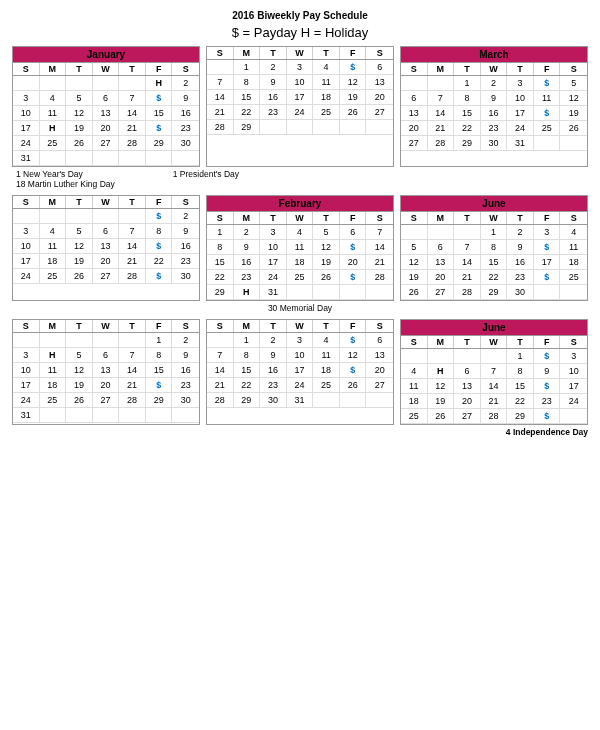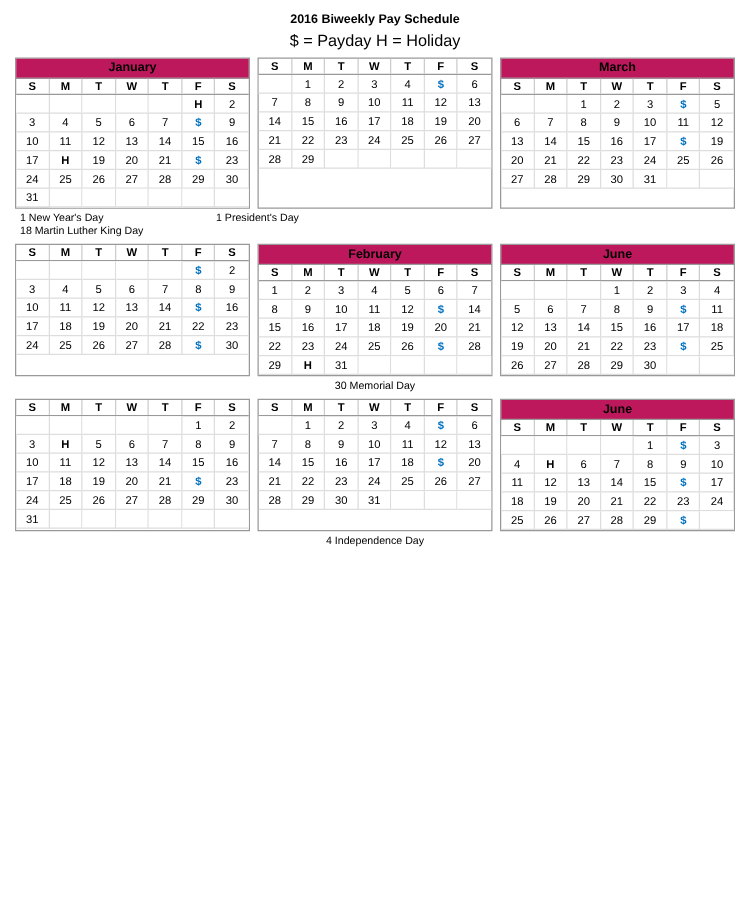--- a/index.html
+++ b/index.html
@@ -555,18 +555,18 @@
             <div class="cal-cell">26</div>
             <div class="cal-cell">27</div>
             <div class="cal-cell">28</div>
             <div class="cal-cell">29</div>
             <div class="cal-cell" style="color: rgb(0, 112, 192); font-weight: bold;">$</div>
             <div class="cal-cell empty"></div>
           </div>
         </div>
       </div>
       <div class="notes-row">
-        <div style="width: 100%; text-align: center;">
+        <div style="width: 100%; text-align: right; font-weight: bold;">
           <div>4 Independence Day</div>
         </div>
       </div>
     </div>
   </div>
 
 </body></html>

